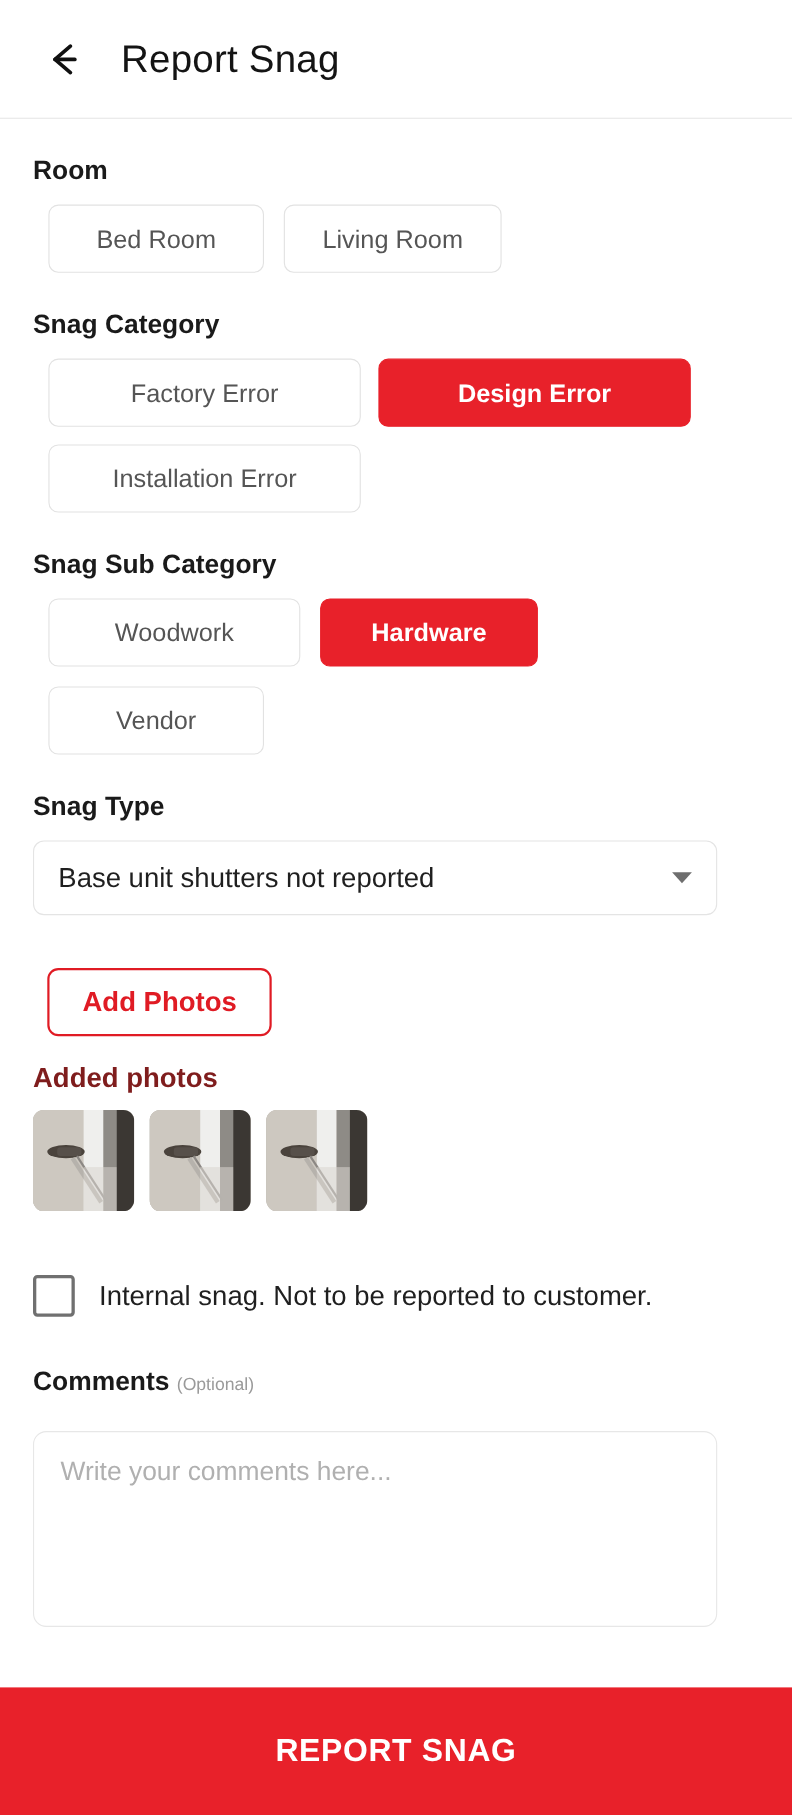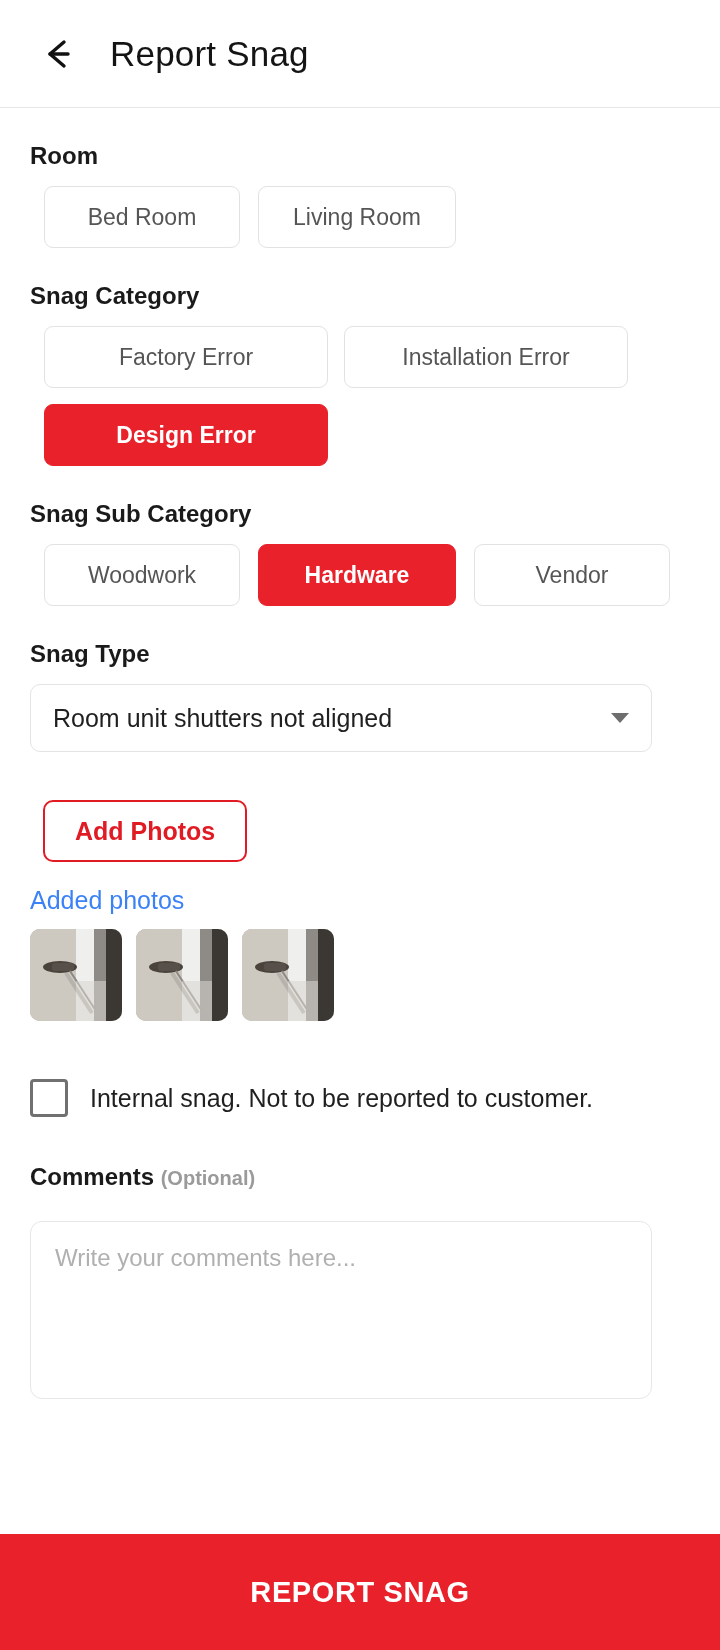--- a/index.html
+++ b/index.html
@@ -37,22 +37,22 @@
   .body { padding: 0 30px; }
 
   .section { margin-top: 34px; }
   .section-label {
     font-size: 24px;
     font-weight: 700;
     color: #1a1a1a;
     margin-bottom: 16px;
   }
   .section-label .optional {
-    font-weight: 700;
-    font-size: 20px;
+    font-weight: 400;
+    font-size: 16px;
     color: #9a9a9a;
   }
 
   .chip-row { display: flex; flex-wrap: wrap; gap: 18px; padding-left: 14px; }
   .chip {
     min-height: 62px;
     padding: 0 34px;
     display: flex; align-items: center; justify-content: center;
     border-radius: 9px;
     border: 1px solid #e2e2e2;
@@ -71,21 +71,21 @@
   }
 
   
   .room-row .chip:nth-child(1) { width: 196px; padding:0; }
   .room-row .chip:nth-child(2) { width: 198px; padding:0; }
   .room-row .chip:nth-child(3) { width: 216px; padding:0; }
 
   .cat-row .chip { width: 284px; padding: 0; }
   .cat-row { gap: 16px; row-gap: 16px; }
 
-  .sub-row .chip:nth-child(1) { width: 196px; padding:0; }
+  .sub-row .chip:nth-child(1) { width: 229px; padding:0; }
   .sub-row .chip:nth-child(2) { width: 198px; padding:0; }
   .sub-row .chip:nth-child(3) { width: 196px; padding:0; }
 
   
   .dropdown {
     margin-top: 4px;
     height: 68px;
     border: 1px solid #e4e4e4;
     border-radius: 10px;
     background: #fff;
@@ -118,22 +118,22 @@
     color: #e01b24;
     font-size: 25px;
     font-weight: 700;
     cursor: pointer;
     margin-left: 13px;
   }
 
   .added-label {
     margin-top: 24px;
     font-size: 25px;
-    font-weight: 400;
-    color: #3b82f6;
+    font-weight: 700;
+    color: #7f1d1d;
   }
 
   .thumbs { display: flex; gap: 14px; margin-top: 14px; }
   .thumb {
     width: 92px; height: 92px;
     border-radius: 10px;
     overflow: hidden;
     cursor: pointer;
     background: #b9b4ad;
     position: relative;
@@ -217,38 +217,38 @@
       <div class="chip-row room-row">
         <div class="chip">Bed Room</div>
         <div class="chip">Living Room</div>
       </div>
     </div>
 
     <div class="section">
       <div class="section-label">Snag Category</div>
       <div class="chip-row cat-row">
         <div class="chip">Factory Error</div>
+        <div class="chip selected">Design Error</div>
         <div class="chip">Installation Error</div>
-        <div class="chip selected">Design Error</div>
       </div>
     </div>
 
     <div class="section">
       <div class="section-label">Snag Sub Category</div>
       <div class="chip-row sub-row">
         <div class="chip">Woodwork</div>
         <div class="chip selected">Hardware</div>
         <div class="chip">Vendor</div>
       </div>
     </div>
 
     <div class="section">
       <div class="section-label">Snag Type</div>
       <div class="dropdown">
-        <div class="dropdown-value">Room unit shutters not aligned</div>
+        <div class="dropdown-value">Base unit shutters not reported</div>
         <span class="caret"></span>
       </div>
     </div>
 
     <div class="add-photos-wrap">
       <div class="add-photos">Add Photos</div>
       <div class="added-label">Added photos</div>
       <div class="thumbs">
         <div class="thumb">
           <svg viewBox="0 0 92 92" preserveAspectRatio="none">

